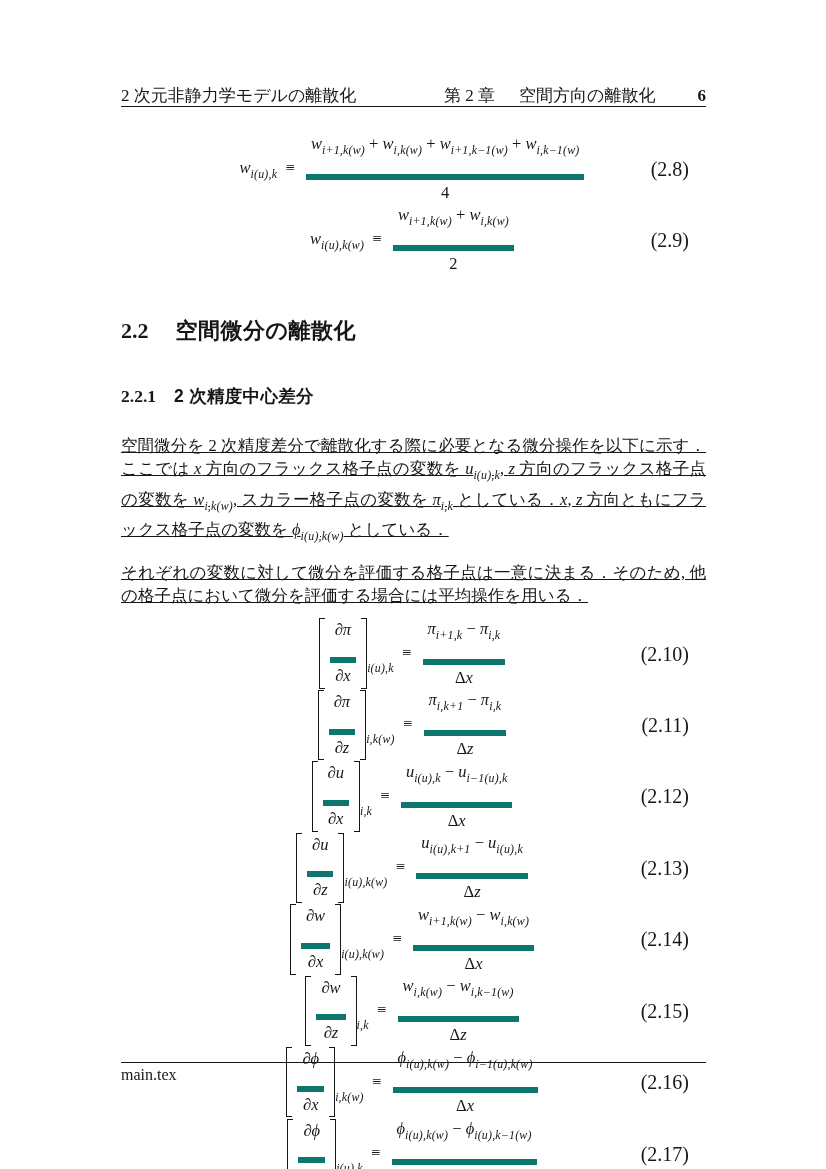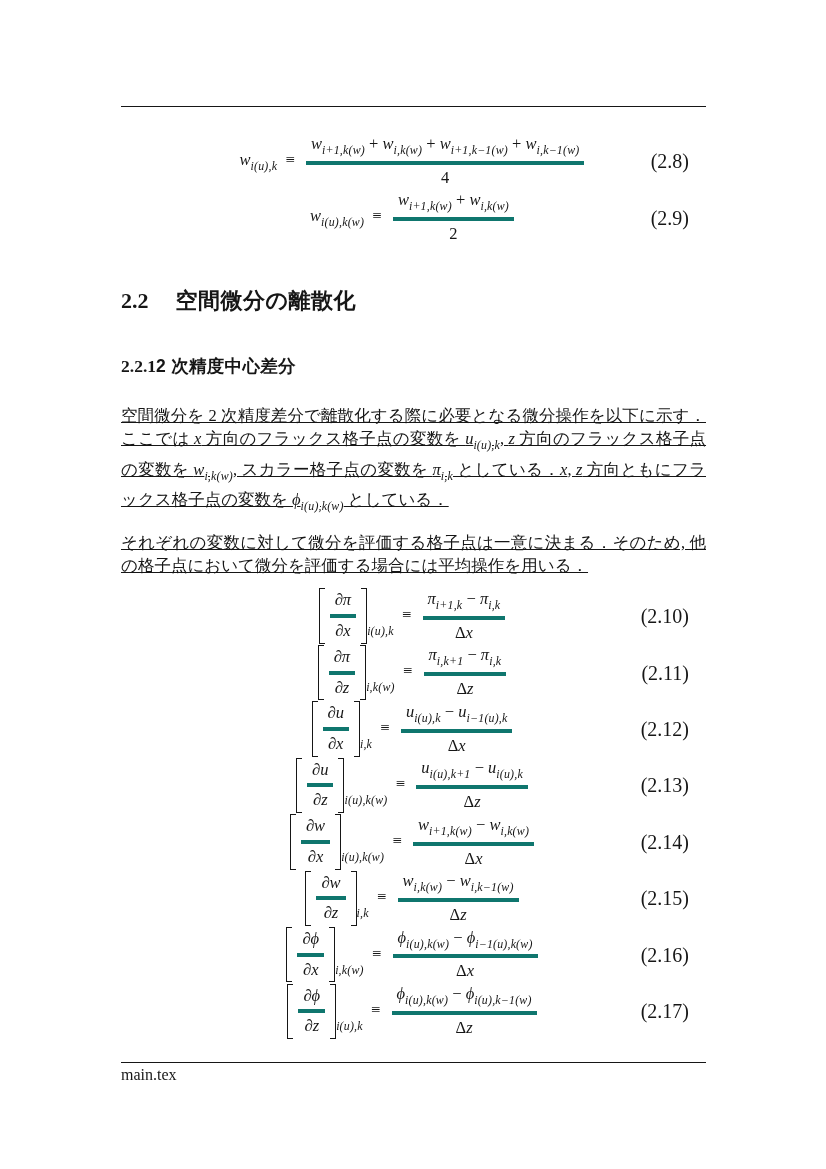--- a/index.html
+++ b/index.html
@@ -37,34 +37,34 @@
   .eq-math{display:inline-block;white-space:nowrap;}
   .eq-math .mt{white-space:pre;}
   .eq-num{position:absolute;right:0;top:50%;transform:translateY(-50%);font-size:20px;}
 
   
   .mv{font-style:italic;}
   .ms,.mS{font-style:italic;font-size:0.72em;letter-spacing:0.2px;}
   .ms{vertical-align:-0.42em;}
   .mS{vertical-align:-1.25em;}
   .mfrac{display:inline-block;text-align:center;vertical-align:middle;margin:0 3px;}
-  .mnum{display:block;padding:1px 5px 3px;border-bottom:4px solid #0f766e;}
+  .mnum{display:block;padding:1px 5px 16px;border-bottom:6px solid #0f766e;}
   .mden{display:block;padding:3px 5px 1px;}
   .mbg{display:inline-flex;align-items:center;vertical-align:middle;}
   .mbl,.mbre{align-self:stretch;width:5px;border:1.1px solid #161616;}
   .mbl{border-right:none;}
   .mbre{border-left:none;}
   .mbc{padding:1px 2px;display:inline-block;}
 
   
   .sec{margin-top:40px;font-size:22px;font-weight:bold;display:flex;align-items:baseline;}
   .sec-num{margin-right:27px;}
   .sec-title{font-family:"Liberation Sans","DejaVu Sans",sans-serif;letter-spacing:0.5px;}
   .subsec{margin-top:38px;font-size:17.5px;font-weight:bold;display:flex;align-items:baseline;}
-  .subsec-num{}
+  .subsec-num{margin-right:18px;}
   .subsec-title{font-family:"Liberation Sans","DejaVu Sans",sans-serif;letter-spacing:0.3px;}
 
   
   .para{
     margin:0;margin-top:26px;font-size:16.5px;line-height:23.5px;
     text-align:justify;text-justify:inter-ideograph;text-decoration:underline;
   }
   .para + .para{margin-top:12px;}
 
   
@@ -72,20 +72,28 @@
   .ftr{
     position:absolute;left:121px;width:585px;top:1066px;
     display:flex;justify-content:space-between;align-items:center;font-size:16px;
   }
 </style>
 </head>
 <body>
 
 <div class="page">
 
+  <div class="hdr">
+    <span class="hdr-left">2 次元非静力学モデルの離散化</span>
+    <span class="hdr-mid">
+      <span class="hdr-chapter">第 2 章</span>
+      <span class="hdr-title">空間方向の離散化</span>
+      <span class="hdr-page">6</span>
+    </span>
+  </div>
   <div class="hdr-rule"></div>
 
   <div class="content">
 
     <div class="eq-block eq-top">
       <div class="eq-row">
         <span class="eq-math"><span class="mv">w</span><span class="ms">i(u),k</span><span class="mt">  ≡  </span><span class="mfrac"><span class="mnum"><span class="mv">w</span><span class="ms">i+1,k(w)</span><span class="mt"> + </span><span class="mv">w</span><span class="ms">i,k(w)</span><span class="mt"> + </span><span class="mv">w</span><span class="ms">i+1,k−1(w)</span><span class="mt"> + </span><span class="mv">w</span><span class="ms">i,k−1(w)</span></span><span class="mden"><span class="mt">4</span></span></span></span>
         <span class="eq-num">(2.8)</span>
       </div>
       <div class="eq-row">

